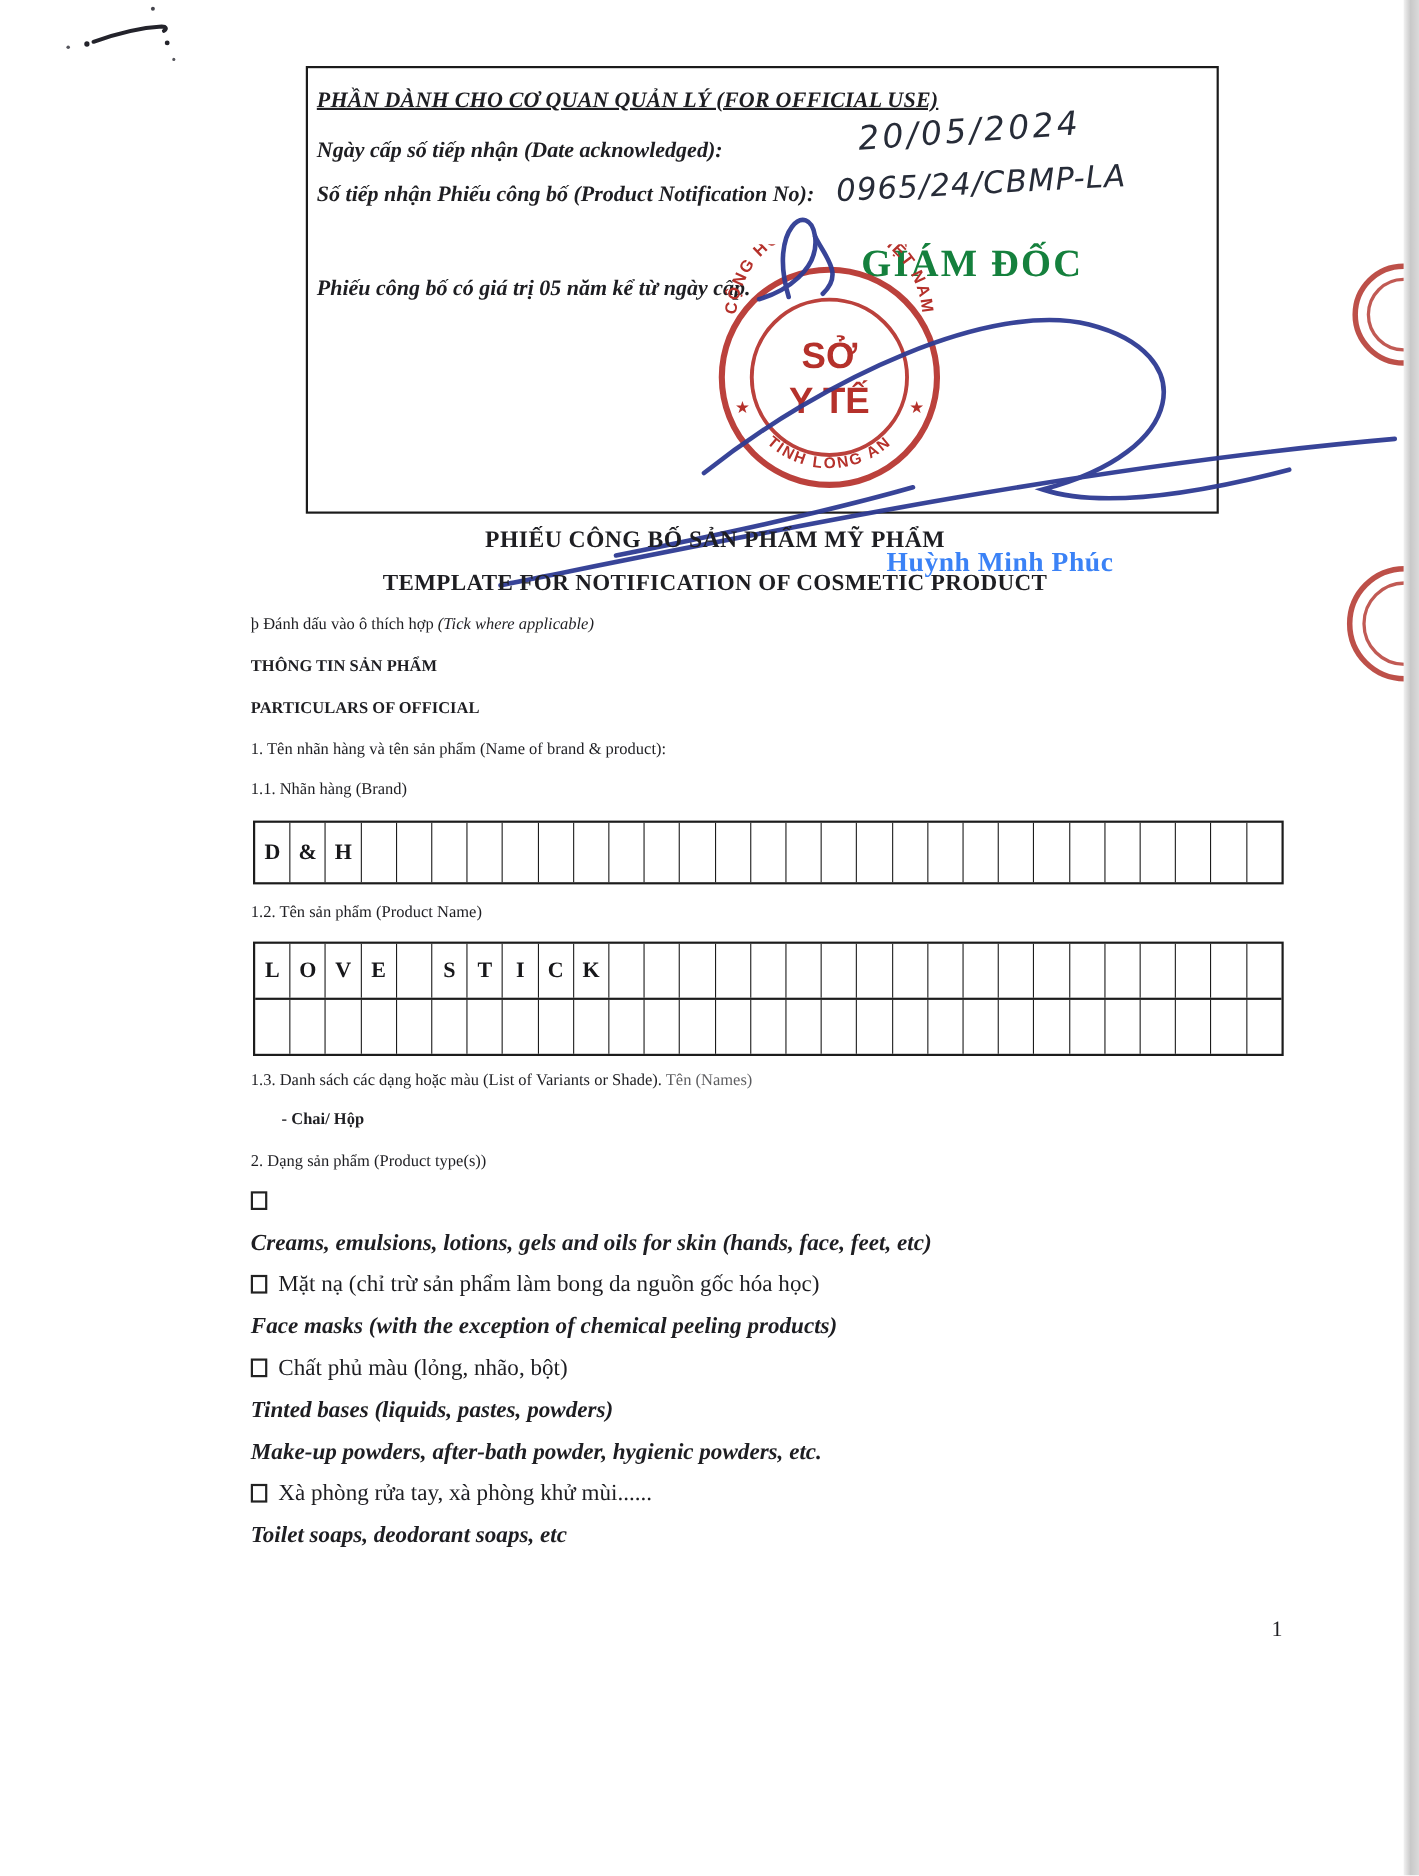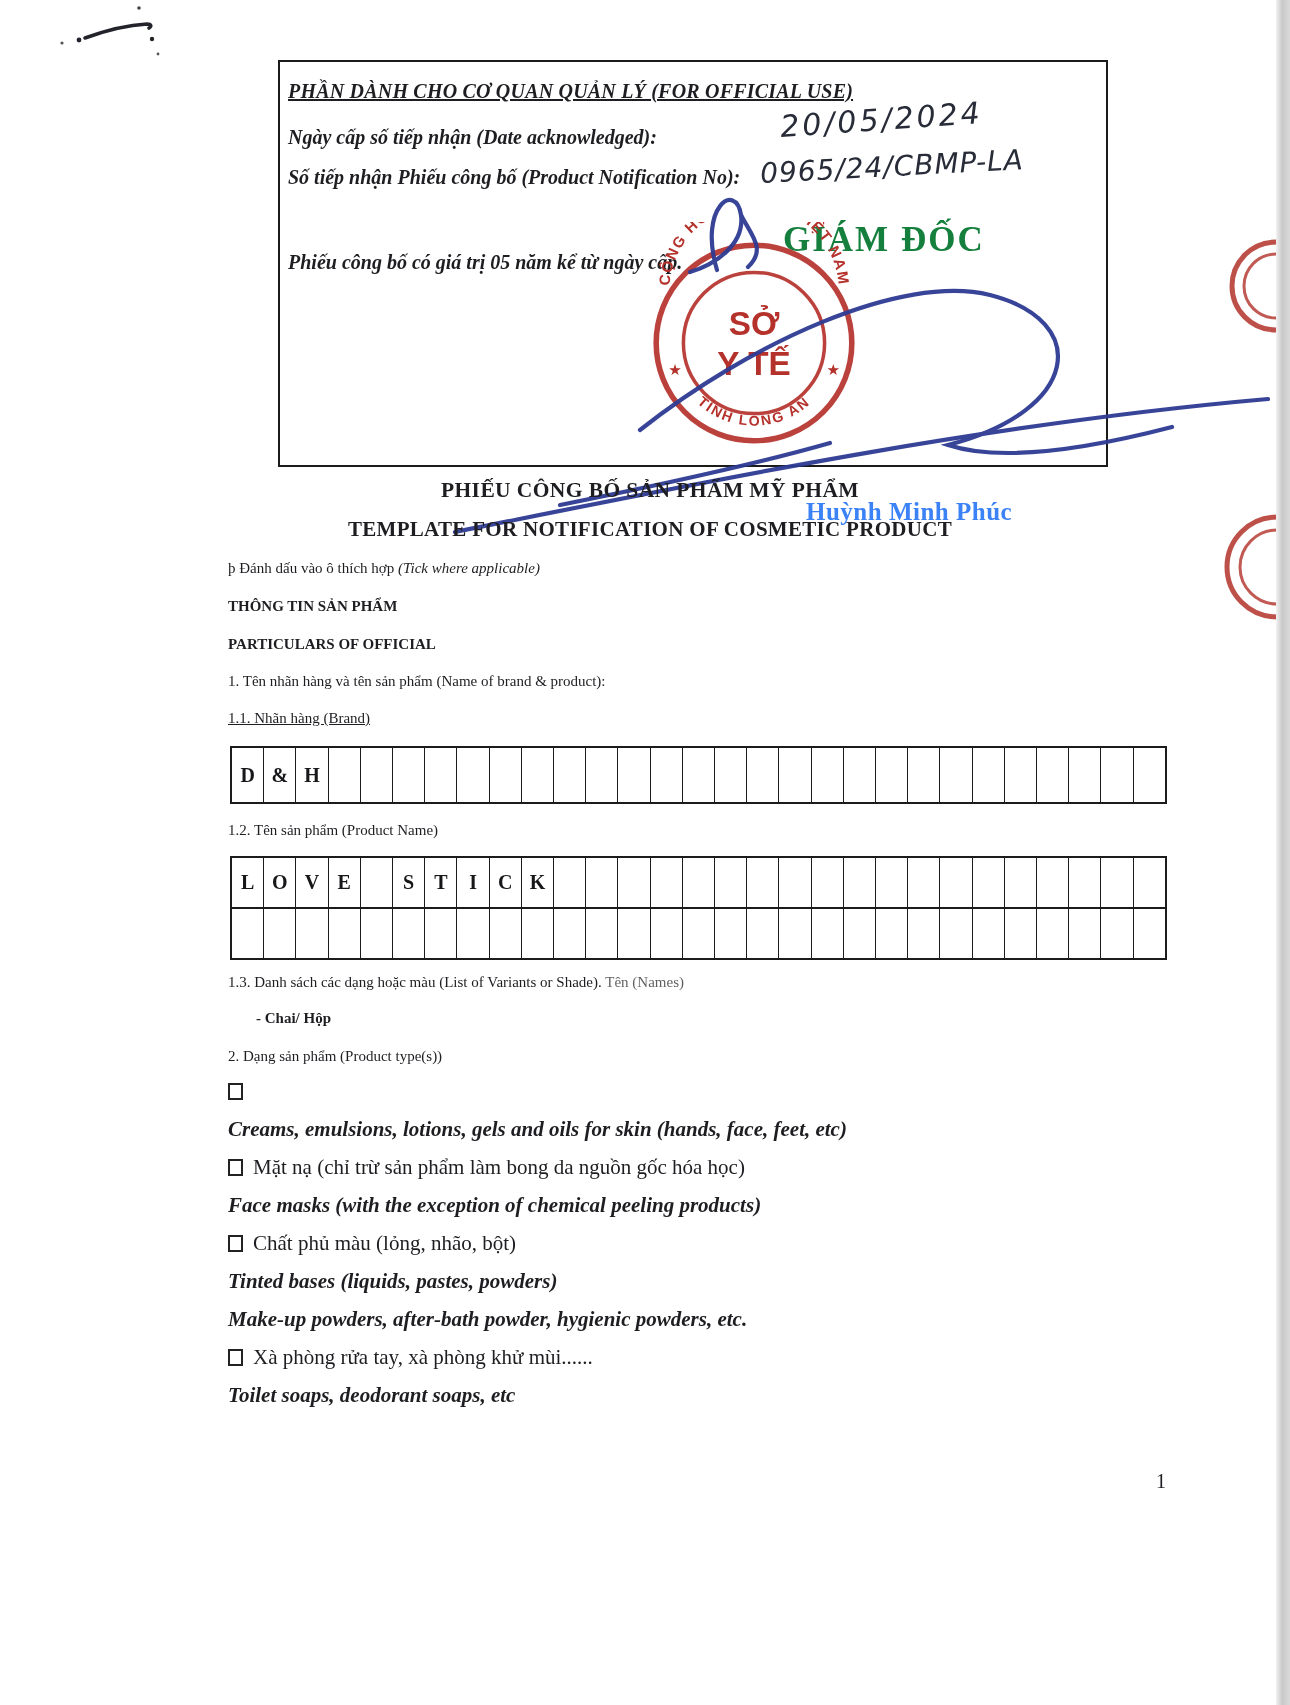--- a/index.html
+++ b/index.html
@@ -124,21 +124,21 @@
 </div>
 
 <div class="abs line" style="top:560px;">
   <span>þ Đánh dấu vào ô thích hợp </span><span class="it">(Tick where applicable)</span>
 </div>
 
 <div class="abs line bold" style="top:598px;">THÔNG TIN SẢN PHẨM</div>
 <div class="abs line bold" style="top:636px;">PARTICULARS OF OFFICIAL</div>
 
 <div class="abs line" style="top:673px;">1. Tên nhãn hàng và tên sản phẩm (Name of brand &amp; product):</div>
-<div class="abs line" style="top:710px;text-decoration:underline;">1.1. Nhãn hàng (Brand)</div>
+<div class="abs line" style="top:710px;">1.1. Nhãn hàng (Brand)</div>
 
 <div id="brand-grid" class="abs char-grid">
     <div class="grid-row">
       <div class="grid-cell">D</div>
       <div class="grid-cell">&amp;</div>
       <div class="grid-cell">H</div>
       <div class="grid-cell"></div>
       <div class="grid-cell"></div>
       <div class="grid-cell"></div>
       <div class="grid-cell"></div>

